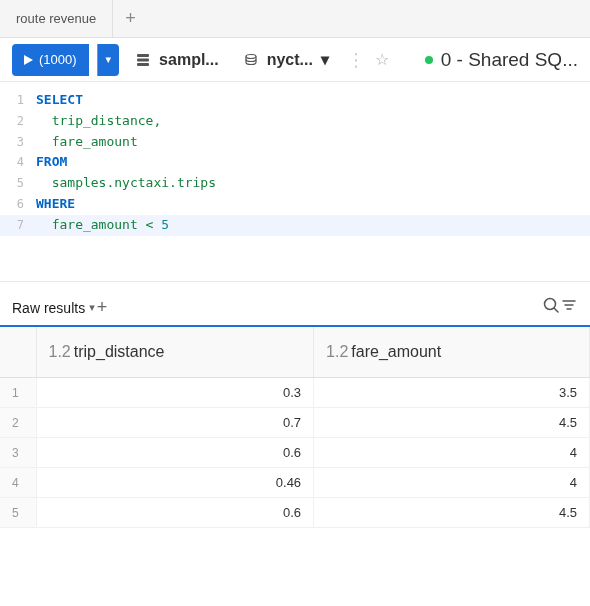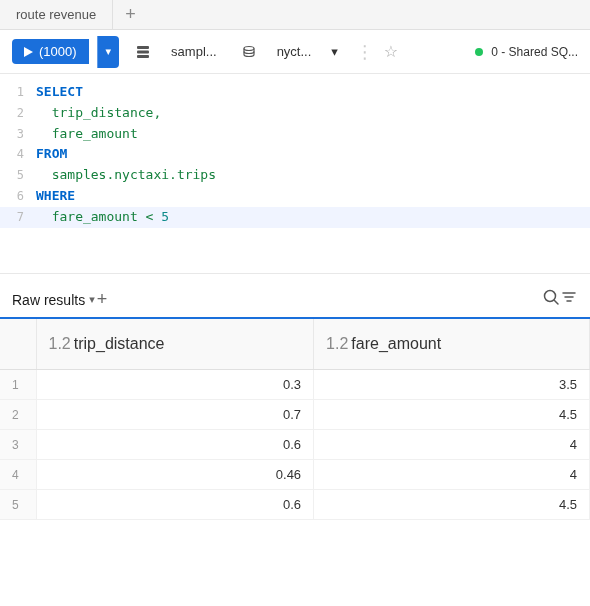--- a/index.html
+++ b/index.html
@@ -11,21 +11,21 @@
       overflow: hidden;
     }
 
     
     .tab-bar {
       display: flex;
       align-items: center;
       background: #f5f5f5;
       border-bottom: 1px solid #e0e0e0;
       padding: 0 0;
-      height: 30px;
+      height: 38px;
     }
     .tab {
       display: flex;
       align-items: center;
       gap: 6px;
       padding: 0 16px;
       height: 100%;
       font-size: 13px;
       color: #555;
       cursor: pointer;
@@ -80,21 +80,21 @@
       display: flex;
       align-items: center;
       background: #1a6fdb;
       color: #fff;
       border: none;
       border-radius: 4px 0 0 4px;
       padding: 6px 12px;
       font-size: 13px;
       cursor: pointer;
       gap: 6px;
-      height: 25px;
+      height: 32px;
     }
     .run-btn .play-icon {
       width: 0; height: 0;
       border-style: solid;
       border-width: 5px 0 5px 9px;
       border-color: transparent transparent transparent #fff;
       display: inline-block;
     }
     .dropdown-btn {
       background: #1a6fdb;
@@ -105,43 +105,44 @@
       padding: 6px 8px;
       cursor: pointer;
       height: 32px;
       display: flex;
       align-items: center;
       font-size: 11px;
     }
     .db-selector {
       display: flex;
       align-items: center;
-      gap: 20px;
-      font-size: 13px;
+      gap: 8px;
+      font-size: 16px;
       color: #333;
       cursor: pointer;
       padding: 4px 8px;
       border-radius: 4px;
+      font-weight: bold;
     }
     .db-icon {
       width: 16px; height: 16px;
       display: inline-flex;
       align-items: center;
       justify-content: center;
     }
     .separator { color: #ccc; font-size: 18px; margin: 0 2px; }
     .star-icon { font-size: 16px; color: #aaa; cursor: pointer; }
     .status-dot {
       width: 8px; height: 8px;
       border-radius: 50%;
       background: #22c55e;
       display: inline-block;
     }
     .status-text {
-      font-size: 12px;
+      font-size: 19px;
       color: #333;
     }
     .toolbar-spacer { flex: 1; }
 
     
     .editor {
       background: #fff;
       padding: 8px 0;
       font-family: 'Menlo', 'Monaco', 'Consolas', monospace;
       font-size: 13px;

